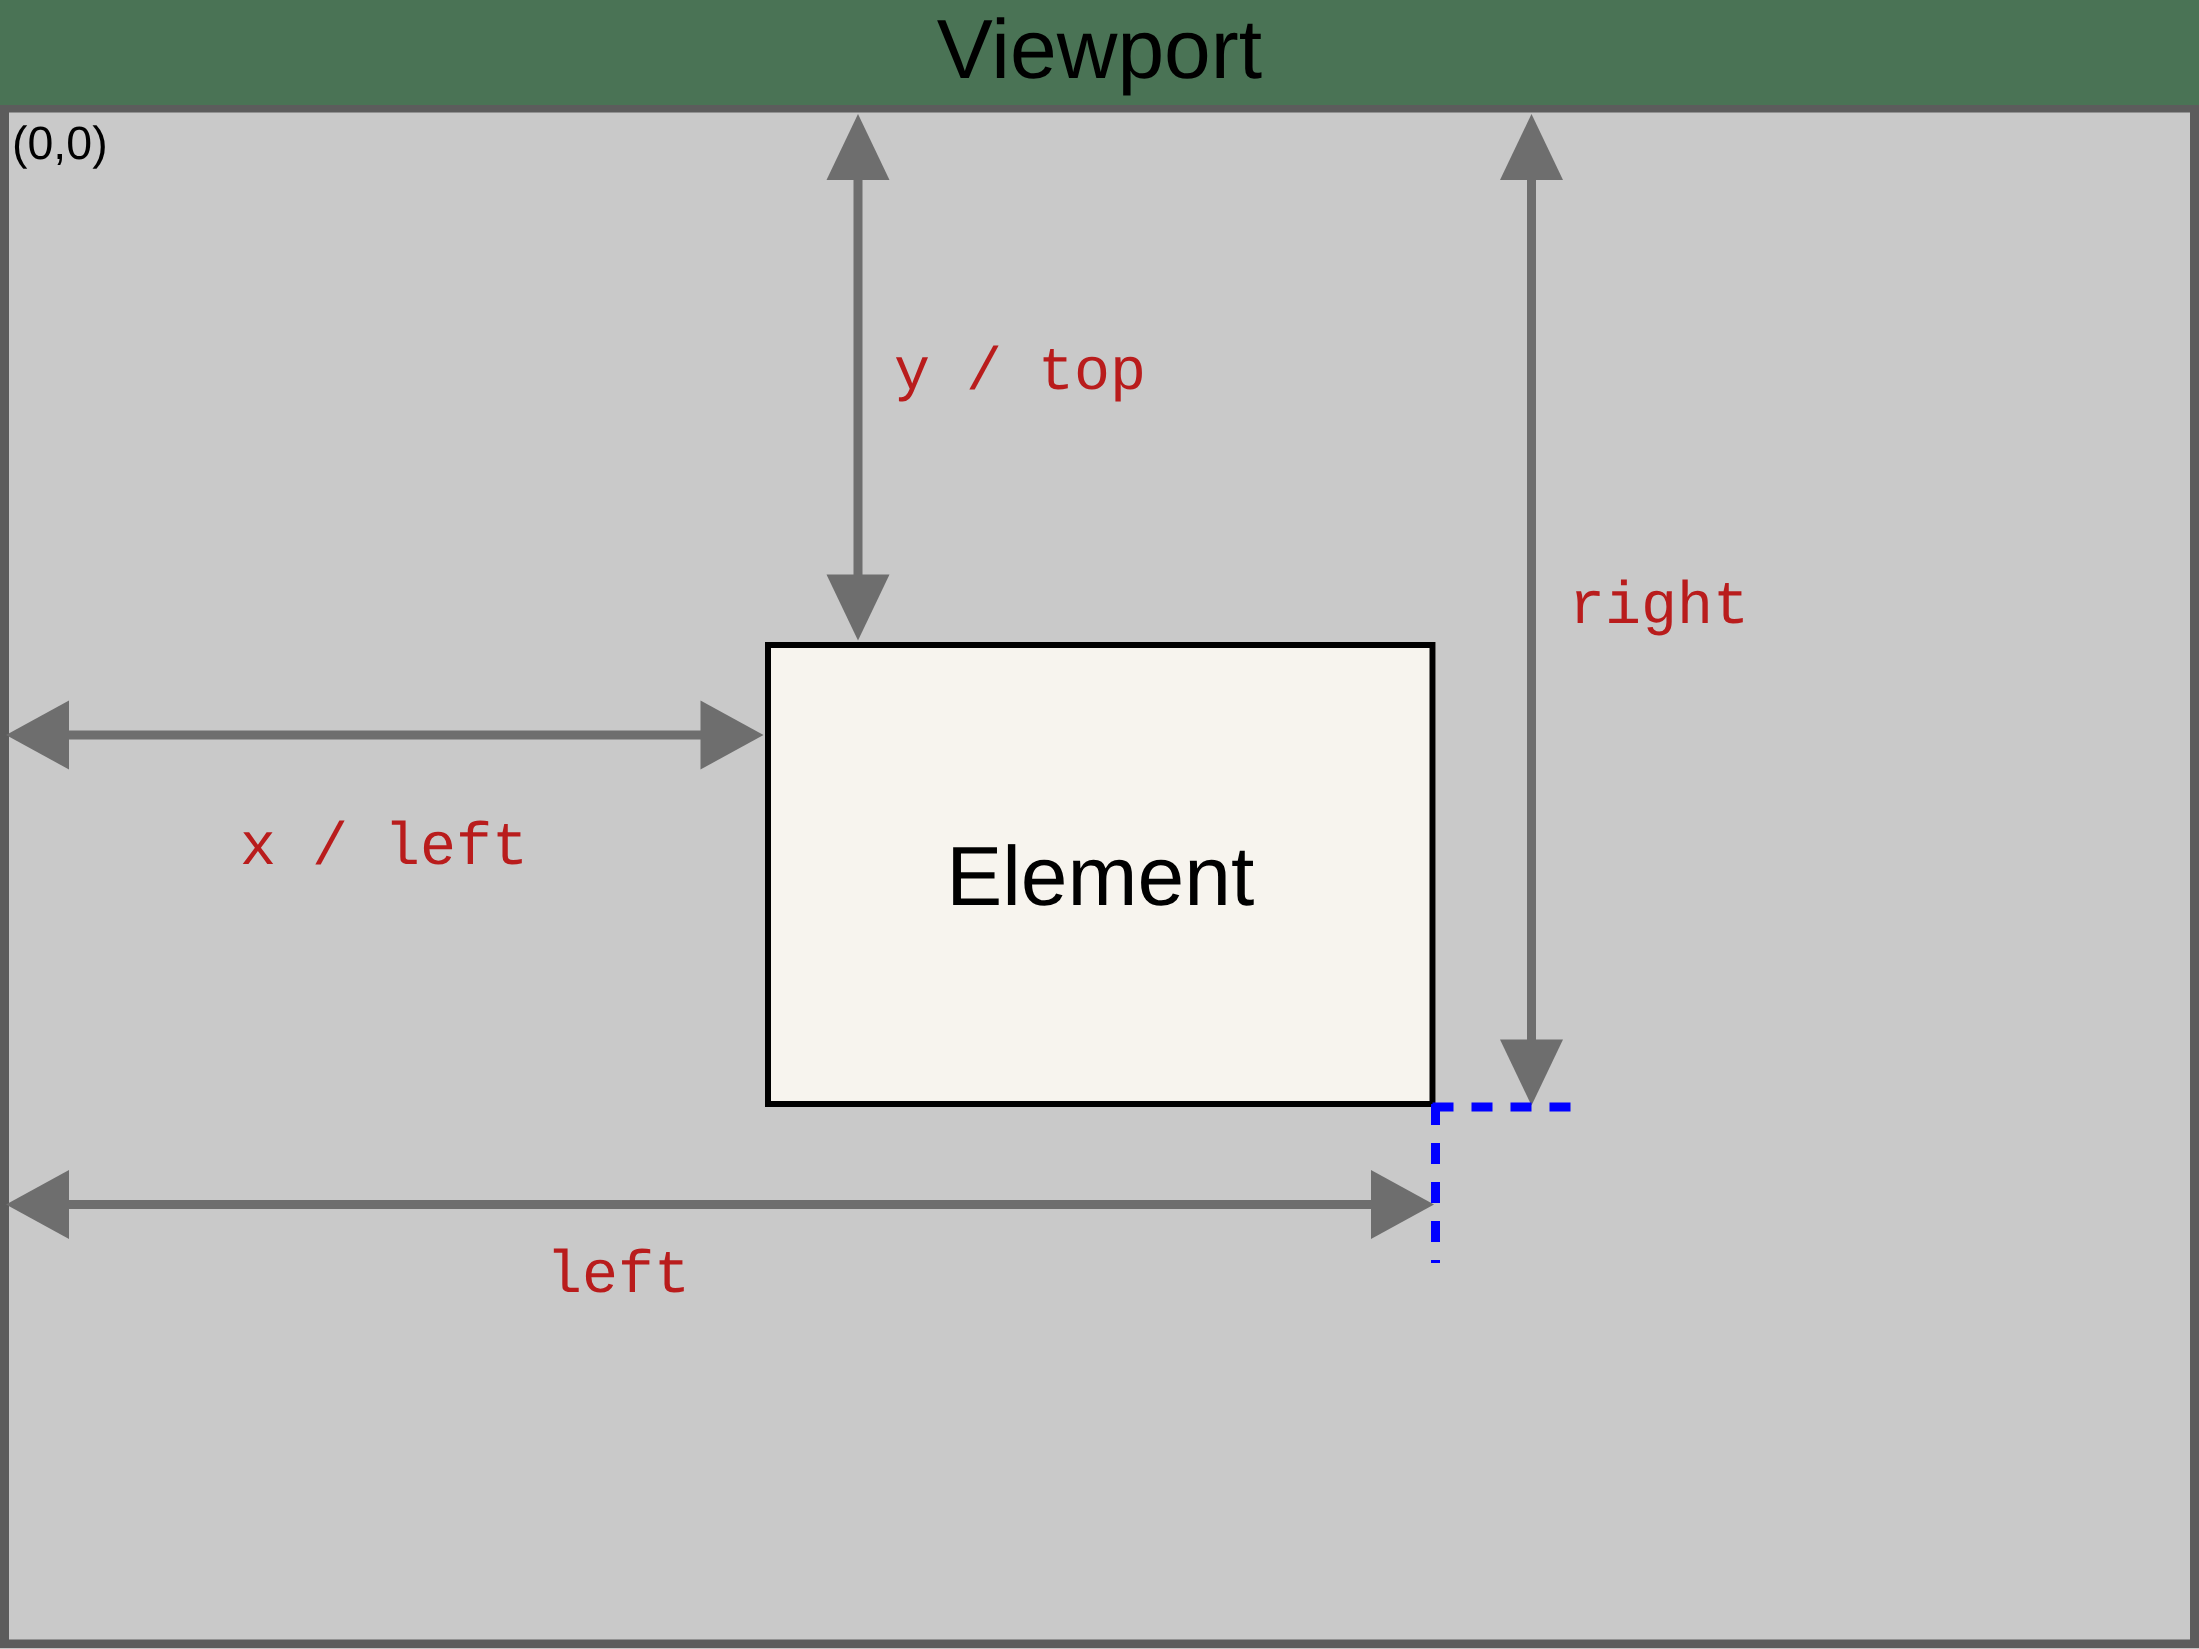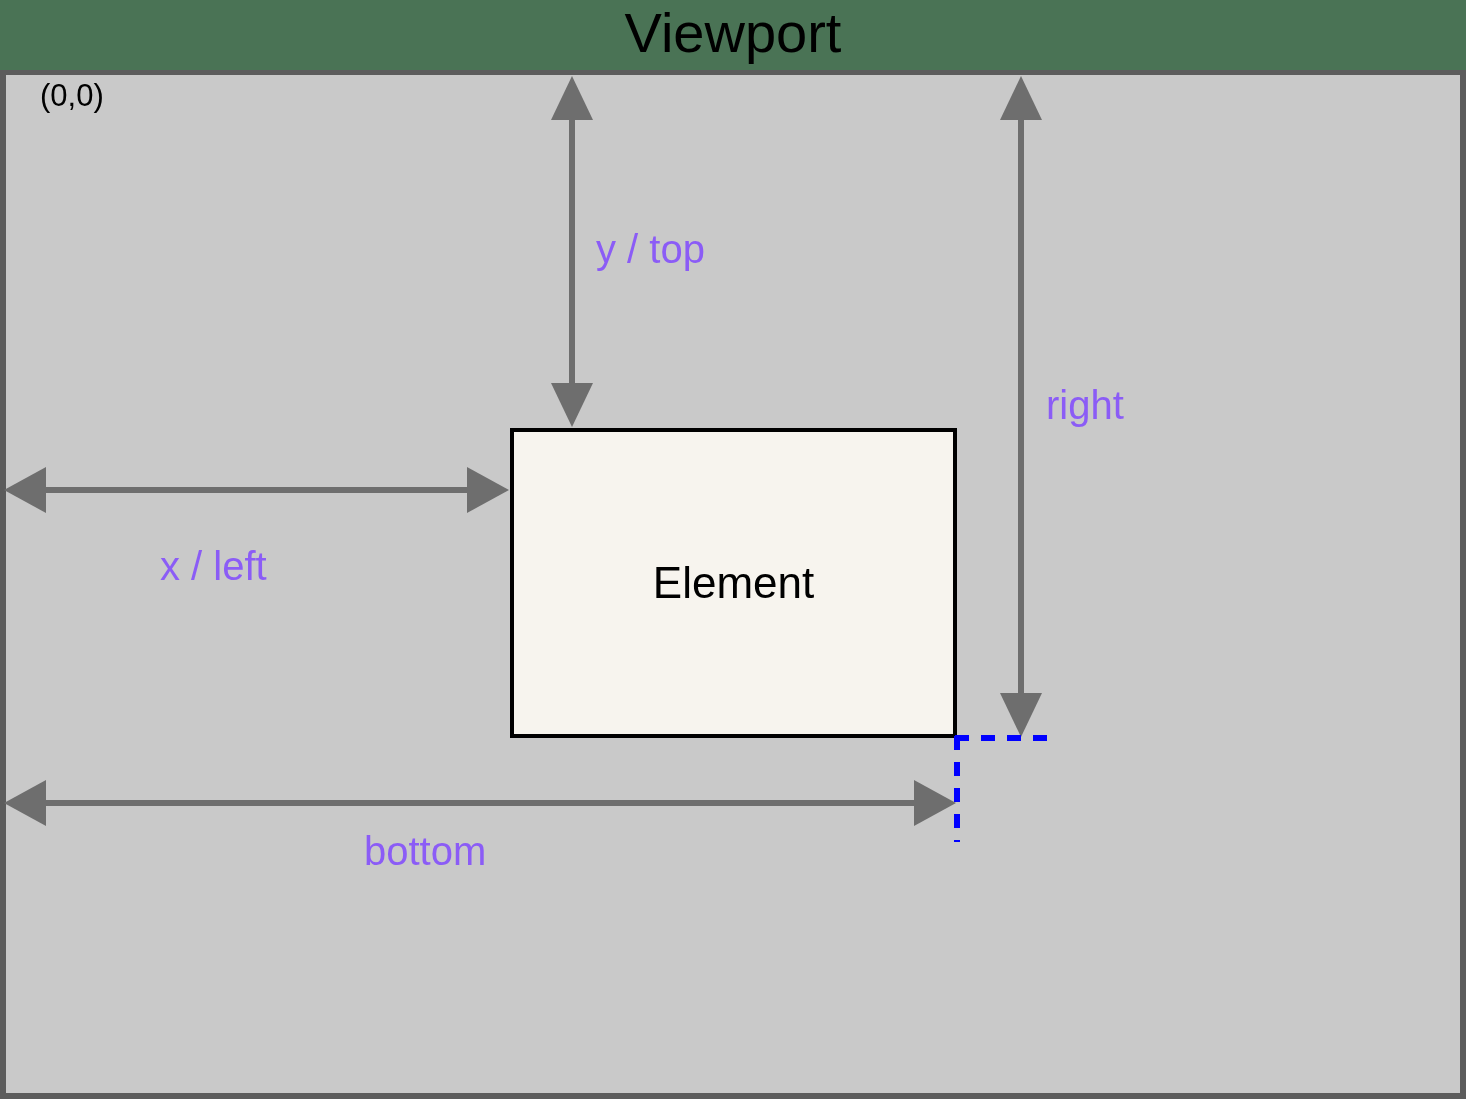--- a/index.html
+++ b/index.html
@@ -63,21 +63,20 @@
 
   
   #origin-label {
     position: absolute;
     left: 8px;
     top: 78px;
     font-family: "Liberation Sans", sans-serif;
     font-size: 31px;
     color: #000000;
     white-space: nowrap;
-    margin-left: 32px;
   }
 
   
   #element-box {
     position: absolute;
     left: 510px;
     top: 428px;
     width: 447px;
     height: 310px;
     box-sizing: border-box;
@@ -87,41 +86,41 @@
   #element-label {
     position: absolute;
     left: 0;
     top: 0;
     width: 100%;
     height: 100%;
     display: flex;
     align-items: center;
     justify-content: center;
     font-family: "Liberation Sans", sans-serif;
-    font-size: 44px;
+    font-size: 56px;
     color: #000000;
     white-space: nowrap;
   }
 
   
   #overlay {
     position: absolute;
     left: 0;
     top: 0;
     width: 1466px;
     height: 1099px;
     pointer-events: none;
   }
 
   
   .mono-label {
     position: absolute;
-    font-family: Liberation Sans, sans-serif;
+    font-family: Liberation Mono, monospace;
     font-size: 40px;
-    color: #8b5cf6;
+    color: #b91c1c;
     white-space: nowrap;
   }
   #label-y-top    { left: 596px; top: 227px; }
   #label-x-left   { left: 160px; top: 544px; }
   #label-bottom   { left: 1046px; top: 383px; }
   #label-right    { left: 364px; top: 829px; }
 </style>
 </head>
 <body>
 
@@ -170,15 +169,15 @@
       <line x1="957" y1="736" x2="957" y2="842" stroke="#0000ff" stroke-width="6" stroke-dasharray="14,12"></line>
     </g>
   </svg>
 
   <div class="mono-label" id="label-y-top">y / top</div>
 
   <div class="mono-label" id="label-x-left">x / left</div>
 
   <div class="mono-label" id="label-bottom">right</div>
 
-  <div class="mono-label" id="label-right">bottom</div>
+  <div class="mono-label" id="label-right">left</div>
 
 </div>
 
 </body></html>

